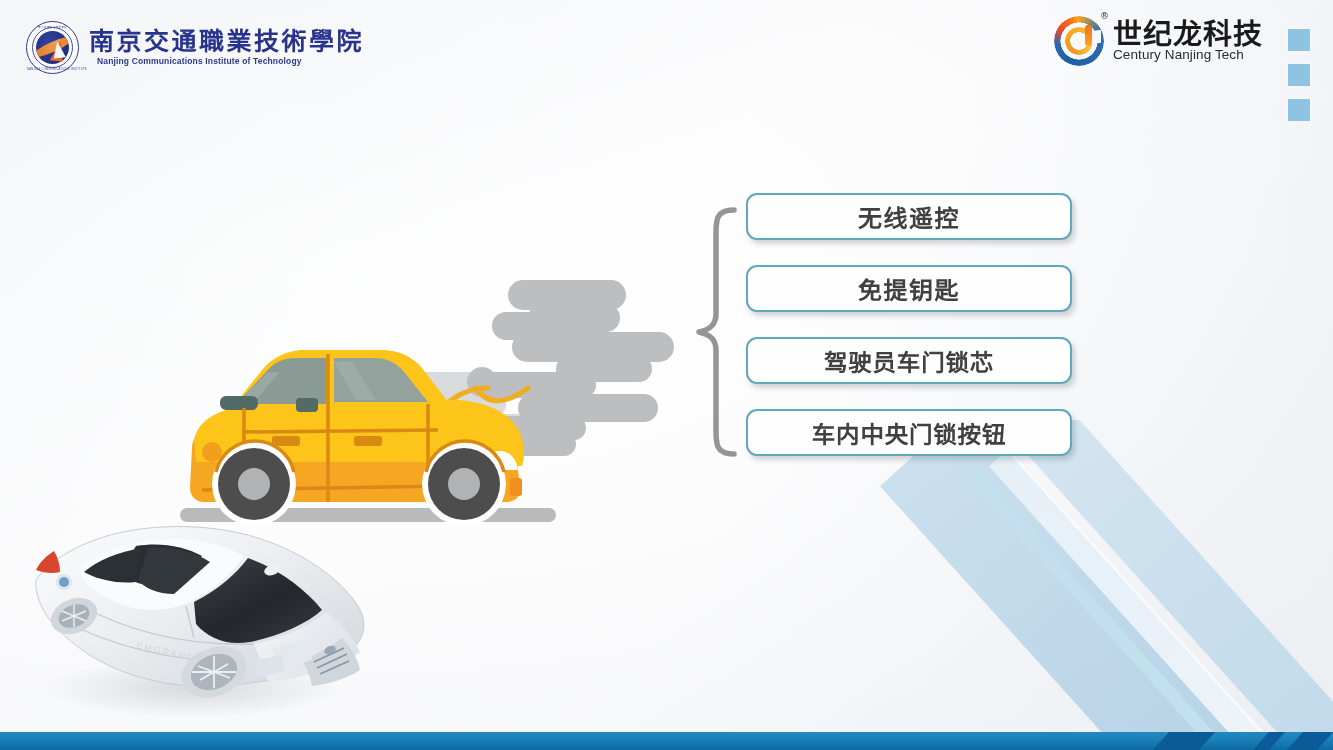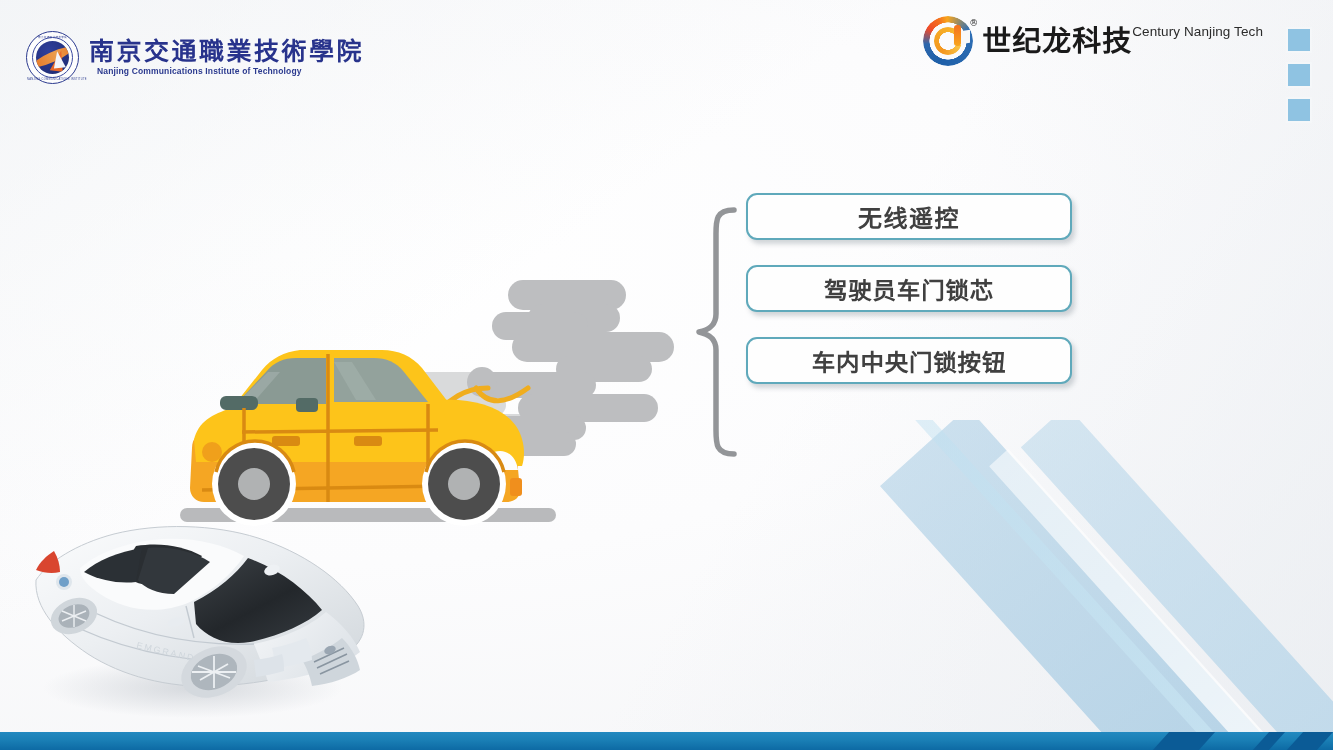--- a/index.html
+++ b/index.html
@@ -27,21 +27,21 @@
       linear-gradient(300deg, rgba(230,234,239,.6) 0%, rgba(255,255,255,0) 42%);
     pointer-events:none;
   }
 
   
   .header{
     position:absolute; left:0; top:0; width:1333px; height:78px;
     z-index:6;
   }
   .brand-left{
-    position:absolute; left:26px; top:31px;
+    position:absolute; left:26px; top:21px;
     display:flex; align-items:center; gap:10px;
   }
   .nj-emblem{
     position:relative;
     width:53px; height:53px; border-radius:50%;
     background:#fdfdfd;
     border:1.5px solid #2b3a8f;
     flex:0 0 auto;
   }
   .nj-emblem .ring2{
@@ -130,21 +130,21 @@
   .cd-mark .inner-gap{
     position:absolute; right:9px; top:40%;
     width:11px; height:9px;
     background:#f7f8f9;
   }
   .cd-mark .tail{
     position:absolute; right:12px; top:9px;
     width:7px; height:21px; border-radius:3px;
     background:linear-gradient(180deg,#f4701f,#f8a51c);
   }
-  .cd-text{ display:flex; flex-direction:row; }
+  .cd-text{ display:flex; flex-direction:column; }
   .cd-cn{
     position:relative;
     font-family:"DejaVu Serif","Liberation Serif",serif;
     font-size:29px; font-weight:700; color:#1a1a1a;
     letter-spacing:1px; line-height:1.06; white-space:nowrap;
   }
   .cd-reg{
     position:absolute; left:-13px; top:-7px;
     font-size:9px; font-weight:400; color:#2a2a2a;
   }
@@ -366,20 +366,23 @@
     </g>
   </svg>
 
   <svg class="brace" viewBox="0 0 44 252">
     <path d="M40 4 C22 4 22 14 22 28 L22 108 C22 120 14 124 5 126 C14 128 22 132 22 144 L22 224 C22 238 22 248 40 248" fill="none" stroke="#939598" stroke-width="5.5" stroke-linecap="round" stroke-linejoin="round"></path>
   </svg>
 
   <div class="items">
     <div class="item-box">
       <span class="item-label">无线遥控</span>
+    </div>
+    <div class="item-box">
+      <span class="item-label">免提钥匙</span>
     </div>
     <div class="item-box wide">
       <span class="item-label">驾驶员车门锁芯</span>
     </div>
     <div class="item-box wide">
       <span class="item-label">车内中央门锁按钮</span>
     </div>
   </div>
 
   <svg class="photo-car" viewBox="0 0 360 200">

